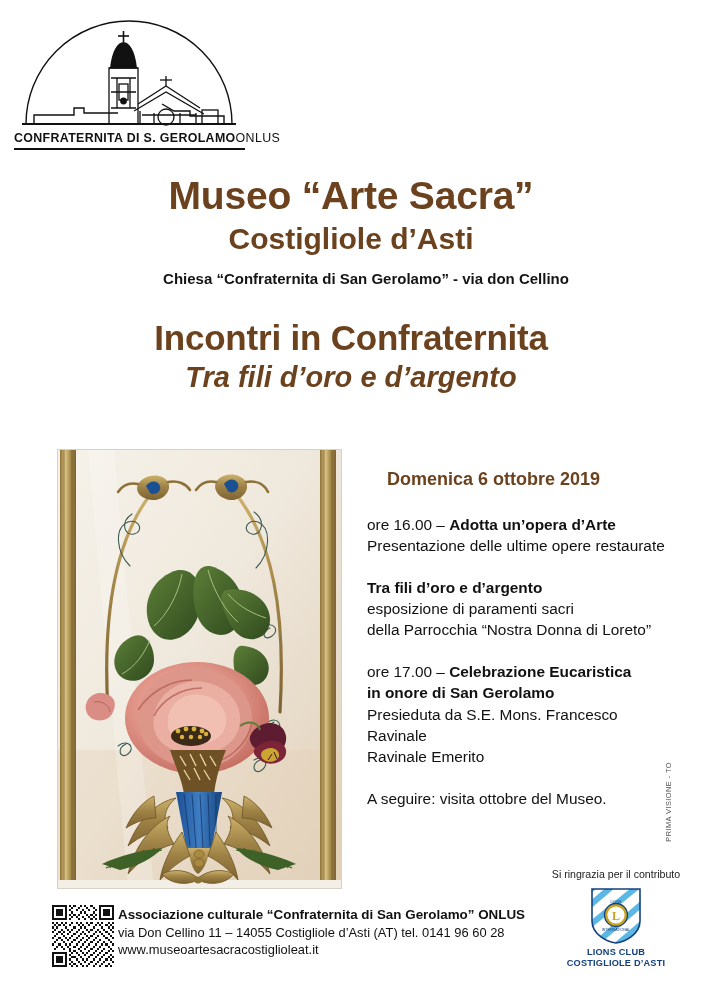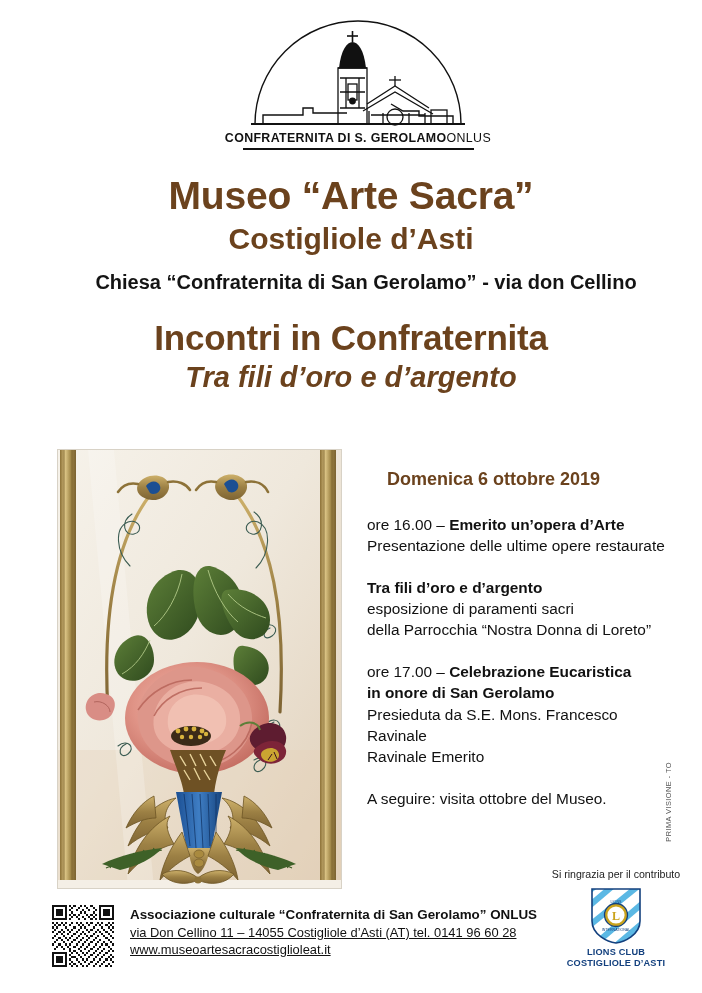--- a/index.html
+++ b/index.html
@@ -4,31 +4,31 @@
 <style>
   html,body{margin:0;padding:0;background:#fff;}
   body{
     width:702px;height:993px;position:relative;overflow:hidden;
     font-family:"Liberation Sans","DejaVu Sans",sans-serif;
     color:#1a1a1a;
   }
   .poster{position:absolute;inset:0;background:#ffffff;}
 
   
-  .logo-wrap{position:absolute;left:0;right:0;top:12px;display:flex;flex-direction:column;align-items:center;margin-left:14px;}
+  .logo-wrap{position:absolute;left:0;right:0;top:12px;display:flex;flex-direction:column;align-items:flex-start;margin-left:14px;}
   .logo-mark{width:230px;height:118px;display:block;}
   .logo-caption{margin-top:1px;font-size:12.4px;font-weight:700;letter-spacing:.35px;color:#111;white-space:nowrap;}
   .logo-caption .light{font-weight:400;letter-spacing:.4px;}
   .logo-rule{width:231px;height:2.4px;background:#111;margin-top:3px;}
 
   
   .title-block{position:absolute;left:0;right:0;top:176px;text-align:center;}
   .t-museo{font-size:39px;font-weight:700;color:#6b421d;letter-spacing:-.2px;line-height:1.05;}
   .t-costigliole{font-size:30px;font-weight:700;color:#6b421d;margin-top:6px;line-height:1.05;}
-  .t-chiesa{font-size:20px;font-weight:700;color:#141414;margin-top:17px;line-height:1.1;padding-left:30px;}
+  .t-chiesa{font-size:15px;font-weight:700;color:#141414;margin-top:17px;line-height:1.1;padding-left:30px;}
 
   .title-block2{position:absolute;left:0;right:0;top:320px;text-align:center;}
   .t-incontri{font-size:35px;font-weight:700;color:#6b421d;line-height:1.05;letter-spacing:-.2px;}
   .t-trafili{font-size:29px;font-weight:700;font-style:italic;color:#6b421d;margin-top:5px;line-height:1.05;}
 
   
   .photo{position:absolute;left:58px;top:450px;width:283px;height:438px;overflow:hidden;
          box-shadow:0 0 0 1px #d8d2c6;background:#efe7da;}
   .photo svg{display:block;width:100%;height:100%;}
 
@@ -43,25 +43,25 @@
   .rot-credit{position:absolute;left:664px;top:762px;transform-origin:left top;transform:rotate(-90deg) translate(-100%,0);
               font-size:7.4px;letter-spacing:.45px;color:#555;white-space:nowrap;}
 
   
   .sponsor{position:absolute;left:540px;top:868px;width:152px;text-align:center;}
   .sponsor-head{font-size:10.6px;color:#222;line-height:1.2;}
   .shield{width:52px;height:58px;margin:6px auto 2px;display:block;}
   .sponsor-name{font-size:9.2px;font-weight:700;color:#13407e;line-height:1.22;letter-spacing:.2px;}
 
   
-  .footer{position:absolute;left:52px;top:905px;display:flex;align-items:flex-start;gap:16px;}
+  .footer{position:absolute;left:52px;top:905px;display:flex;align-items:flex-start;gap:4px;}
   .qr{width:62px;height:62px;display:block;flex:none;}
   .footer-txt{padding-top:1px;}
   .footer-txt .l1{font-size:13.4px;font-weight:700;color:#111;line-height:1.34;}
-  .footer-txt .l2,.footer-txt .l3{font-size:12.9px;color:#111;line-height:1.34;text-decoration:underline;}
+  .footer-txt .l2,.footer-txt .l3{font-size:12.9px;color:#111;line-height:1.34;}
 </style>
 </head>
 <body>
 
 <div class="poster">
 
   <div class="logo-wrap">
     <svg class="logo-mark" viewBox="0 0 230 118">
       <g fill="none" stroke="#111" stroke-width="1.4">
 
@@ -286,21 +286,21 @@
         <path d="M104 424 C116 418 130 420 140 428 C150 420 164 418 176 424 C168 434 152 436 140 430 C128 436 112 434 104 424 Z" fill="url(#gold)" stroke="#6d5625" stroke-width="0.8"></path>
         <circle cx="140" cy="430" r="3.6" fill="#8d7238"></circle>
       </g>
     </svg>
   </div>
 
   <div class="prog">
     <div class="prog-date">Domenica 6 ottobre 2019</div>
     <div id="prog-groups">
         <div class="grp">
-          <p><span>ore 16.00 – </span><b>Emerito un’opera d’Arte</b></p>
+          <p><span>ore 16.00 – </span><b>Adotta un’opera d’Arte</b></p>
           <p><span>Presentazione delle ultime opere restaurate</span></p>
         </div>
         <div class="grp">
           <p><b>Tra fili d’oro e d’argento</b></p>
           <p><span>esposizione di paramenti sacri</span></p>
           <p><span>della Parrocchia “Nostra Donna di Loreto”</span></p>
         </div>
         <div class="grp">
           <p><span>ore 17.00 – </span><b>Celebrazione Eucaristica</b></p>
           <p><b>in onore di San Gerolamo</b></p>

